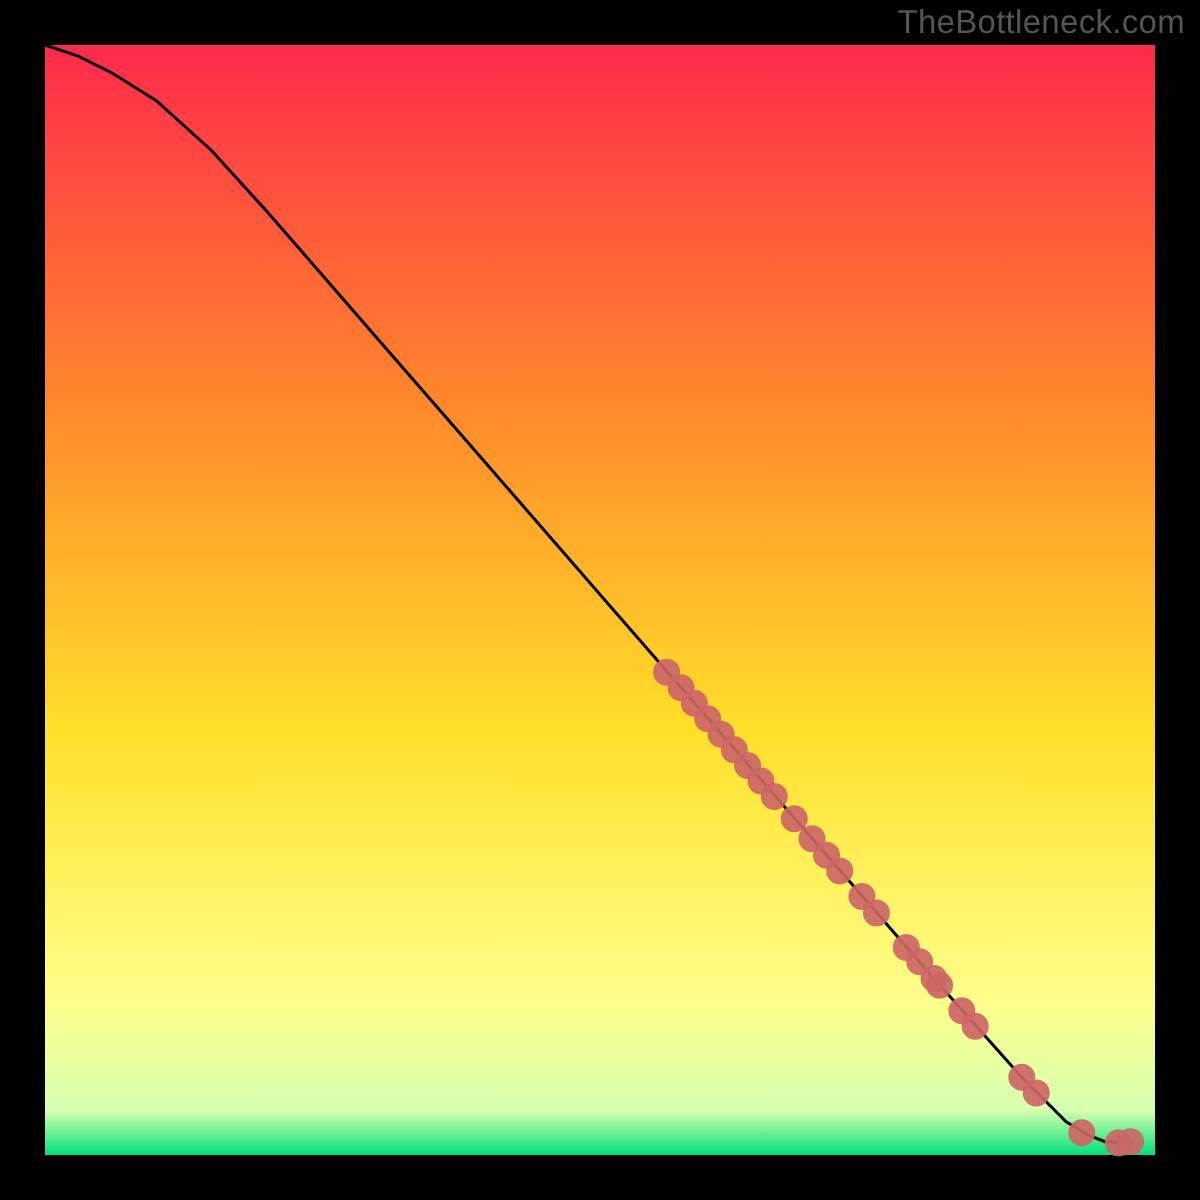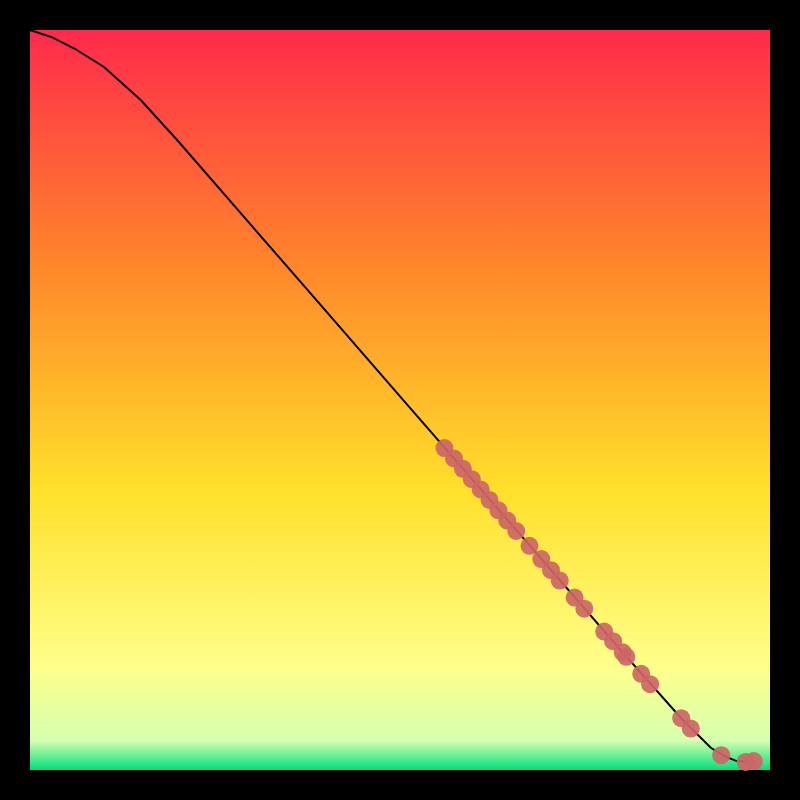--- a/index.html
+++ b/index.html
@@ -30,20 +30,21 @@
     position: absolute;
     left: 0;
     top: 0;
   }
 </style>
 </head>
 <body>
 
 <div class="stage">
 
+  <div class="watermark">TheBottleneck.com</div>
 
   <svg class="plot" width="800" height="800" viewBox="0 0 800 800">
     <defs>
       <linearGradient id="bgGrad" x1="0" y1="0" x2="0" y2="1">
         <stop id="g0" offset="0%" stop-color="#ff2a4b"></stop>
         <stop id="g1" offset="33%" stop-color="#ff8a2a"></stop>
         <stop id="g2" offset="62%" stop-color="#ffe02a"></stop>
         <stop id="g3" offset="86%" stop-color="#ffff8a"></stop>
         <stop id="g4" offset="96%" stop-color="#d6ffb0"></stop>
         <stop id="g5" offset="100%" stop-color="#00e07a"></stop>

